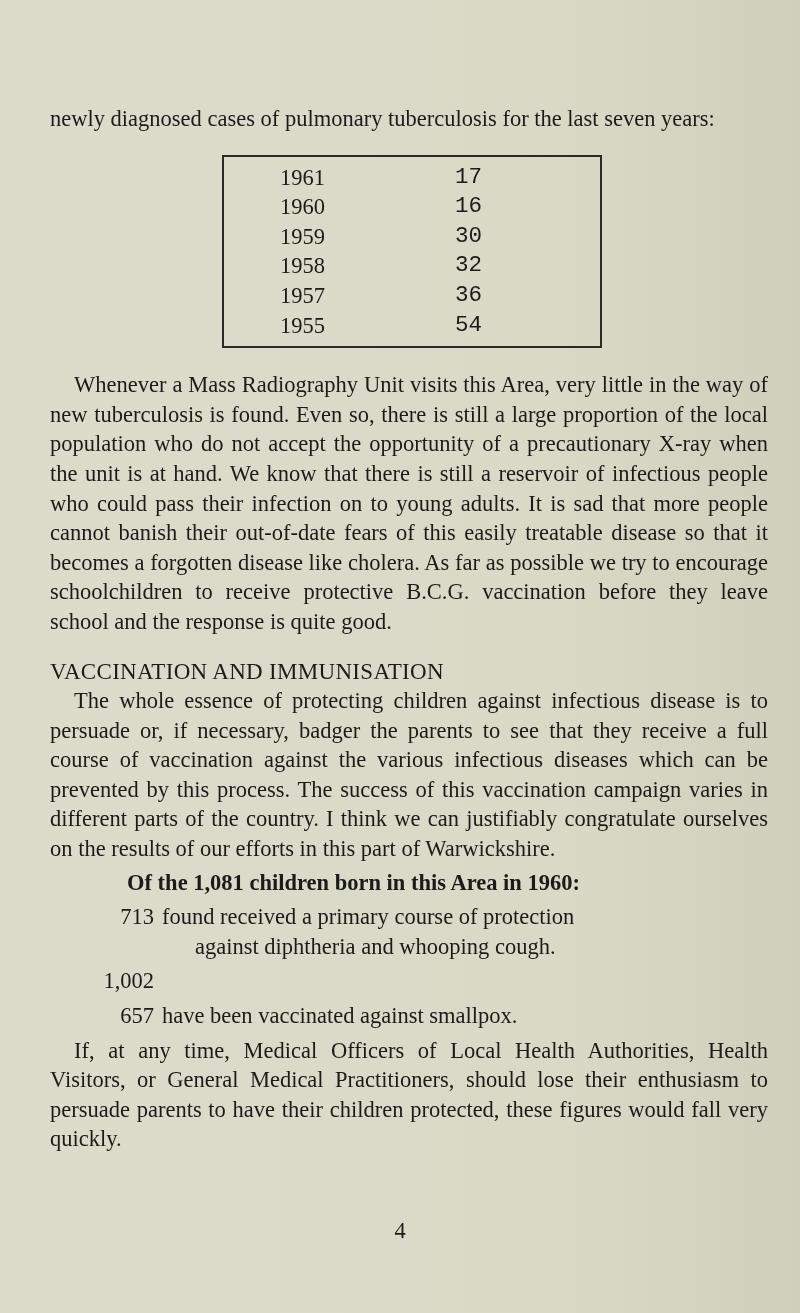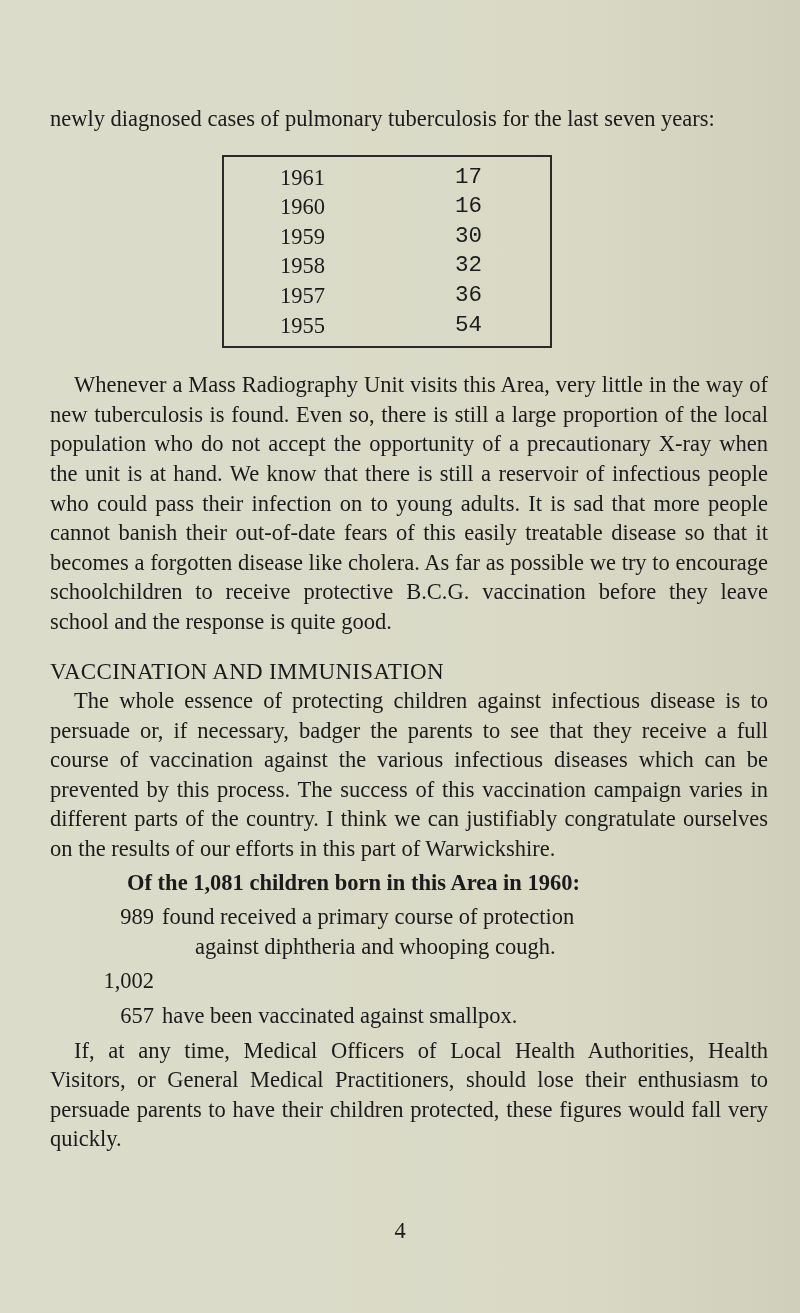--- a/index.html
+++ b/index.html
@@ -26,21 +26,21 @@
     p {
       margin: 0;
       text-align: justify;
       text-align-last: left;
     }
     .intro {
       margin-bottom: 21px;
     }
     table.cases {
       margin-left: 172px;
-      width: 330px;
+      width: 380px;
       border: 2px solid #2a2a2a;
       border-collapse: collapse;
       margin-bottom: 22px;
     }
     table.cases td {
       padding: 0;
       height: 29.5px;
       font-size: 22.5px;
       vertical-align: middle;
     }
@@ -134,21 +134,21 @@
 
   <p class="indent">Whenever a Mass Radiography Unit visits this Area, very little in the way of new tuberculosis is found. Even so, there is still a large proportion of the local population who do not accept the opportunity of a precautionary X-ray when the unit is at hand. We know that there is still a reservoir of infectious people who could pass their infection on to young adults. It is sad that more people cannot banish their out-of-date fears of this easily treatable disease so that it becomes a forgotten disease like cholera. As far as possible we try to encourage schoolchildren to receive protective B.C.G. vaccination before they leave school and the response is quite good.</p>
 
   <h2>VACCINATION AND IMMUNISATION</h2>
 
   <p class="indent">The whole essence of protecting children against infectious disease is to persuade or, if necessary, badger the parents to see that they receive a full course of vaccination against the various infectious diseases which can be prevented by this process. The success of this vaccination campaign varies in different parts of the country. I think we can justifiably congratulate ourselves on the results of our efforts in this part of Warwickshire.</p>
 
   <p class="stat-intro">Of the 1,081 children born in this Area in 1960:</p>
 
   <div class="stat">
-    <span class="num">989</span>
+    <span class="num">713</span>
     <span class="desc">
       <span>found received a primary course of protection</span>
       <span class="cont">against diphtheria and whooping cough.</span>
     </span>
   </div>
   <div class="stat">
     <span class="num">1,002</span>
   </div>
   <div class="stat">
     <span class="num">657</span>

